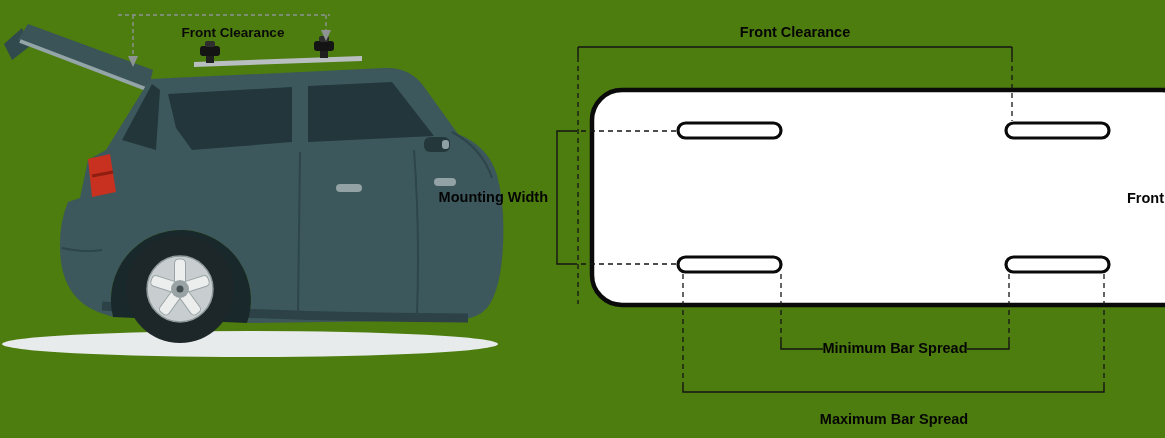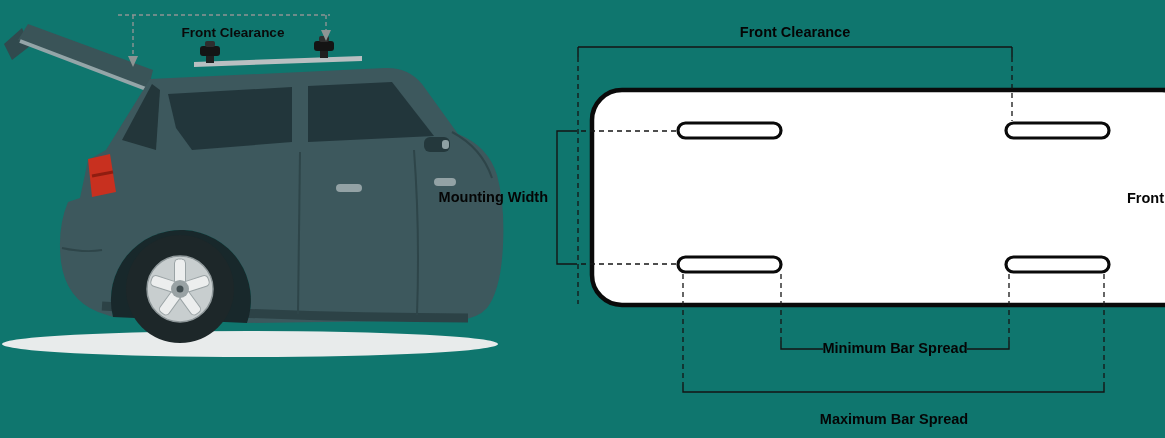--- a/index.html
+++ b/index.html
@@ -1,19 +1,19 @@
 <!DOCTYPE html>
 <html><head>
 <meta charset="utf-8">
 <style>
   html,body{margin:0;padding:0;background:#fff;}
   #stage{
     position:relative;
     width:1165px;height:438px;
-    background:#0f766e;
+    background:#4d7c0f;
     overflow:hidden;
     font-family:"Liberation Sans", sans-serif;
   }
   svg{display:block;}
   .lbl-side{
     font-family:"Liberation Sans", sans-serif;
     font-weight:bold;font-size:13.5px;fill:#0a0a0a;
   }
   .lbl-top{
     font-family:"Liberation Sans", sans-serif;

